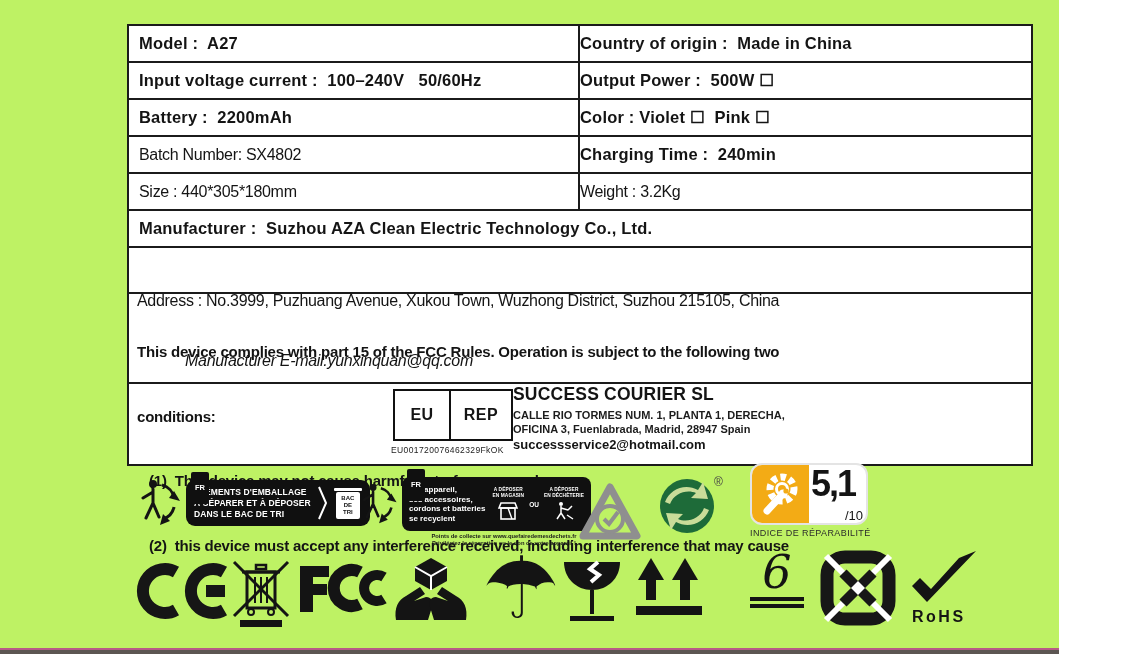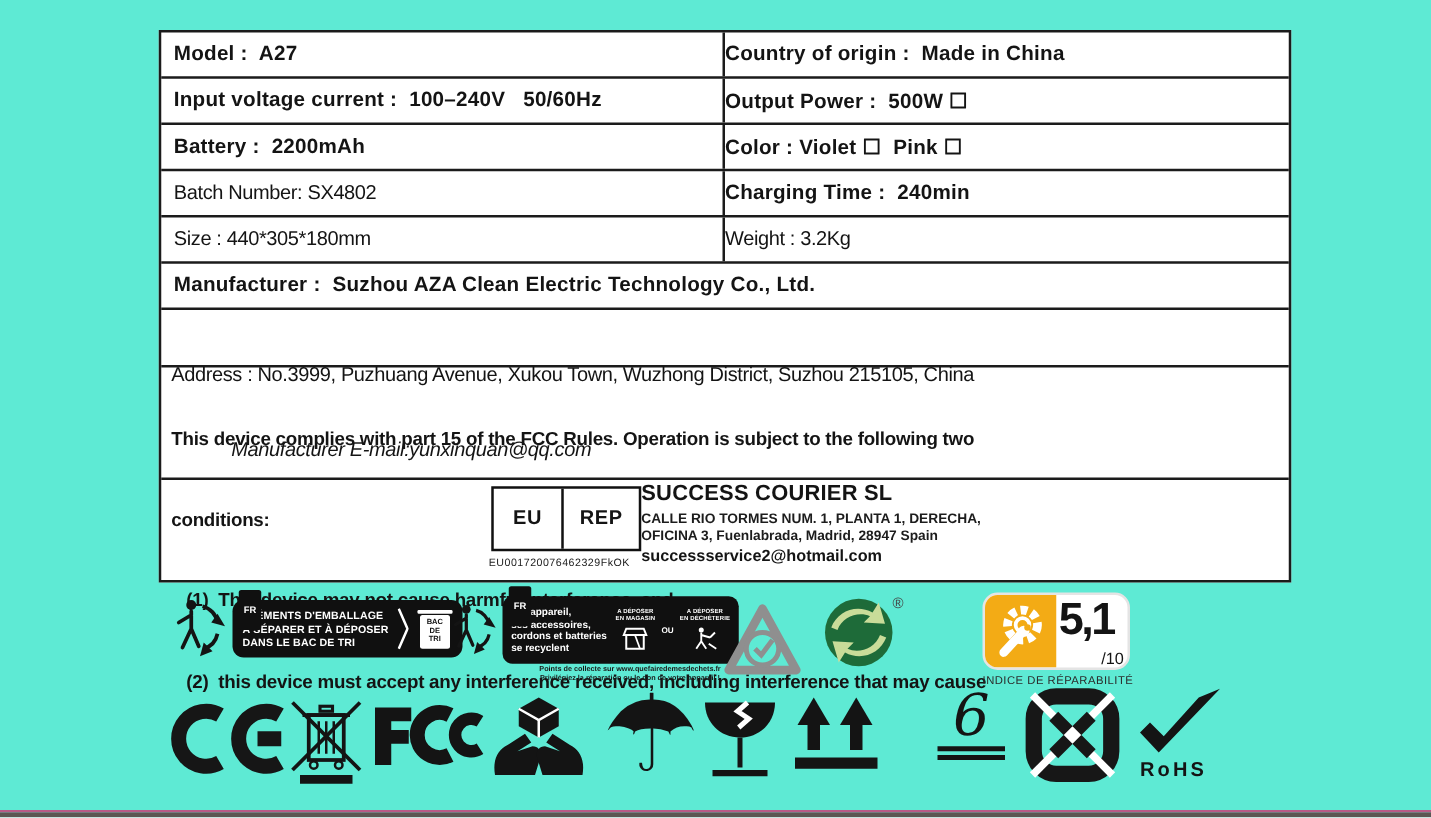--- a/index.html
+++ b/index.html
@@ -1,16 +1,16 @@
 <!DOCTYPE html>
 <html><head>
 <meta charset="utf-8">
 <style>
   html,body{margin:0;padding:0;background:#fff;}
-  .canvas{position:relative;width:1145px;height:654px;background:#5eead4;overflow:hidden;
+  .canvas{position:relative;width:1059px;height:654px;background:#bef264;overflow:hidden;
           font-family:"Liberation Sans",sans-serif;color:#141414;}
 
   
   .spec{position:absolute;left:127px;top:24px;width:902px;border:2px solid #1b1b1b;background:#fff;}
   .srow{display:flex;border-bottom:2px solid #1b1b1b;box-sizing:border-box;align-items:stretch;}
   .srow:last-child{border-bottom:none;}
   .h37{height:37px}.h46{height:46px}.h90{height:90px}.h80{height:80px}
   .cl{width:451px;border-right:2px solid #1b1b1b;display:flex;align-items:center;
       padding-left:10px;box-sizing:border-box;white-space:pre;}
   .cr{flex:1;display:flex;align-items:center;white-space:pre;}
@@ -60,21 +60,21 @@
   .t2opts{display:flex;align-items:center;gap:5px;}
   .opt{display:flex;flex-direction:column;align-items:center;gap:2px;}
   .opth{font-size:4.8px;font-weight:bold;text-align:center;white-space:pre-line;line-height:5.8px;letter-spacing:.1px;}
   .ou{font-size:6.5px;font-weight:bold;}
   .t2notes{margin-top:2px;margin-left:44px;width:200px;text-align:center;font-size:5.8px;line-height:7px;color:#1a1a1a;font-weight:bold;}
 
   .rcm{left:576px;top:479px;}
   .greendot{left:658px;top:477px;width:76px;position:absolute;}
   .reg{position:absolute;left:56px;top:-2px;font-size:12px;color:#444;}
 
-  .repair{left:750px;top:474px;width:132px;margin-left:36px;}
+  .repair{left:750px;top:463px;width:132px;}
   .repair-badge{display:flex;border:2px solid #e4e4e4;border-radius:12px;overflow:hidden;width:118px;height:62px;background:#fff;box-sizing:border-box;}
   .repair-icon{width:57px;background:#f3ab15;display:flex;align-items:center;justify-content:center;}
   .repair-score{flex:1;position:relative;}
   .score{position:absolute;left:2px;top:-2px;font-size:36px;font-weight:bold;letter-spacing:-2px;color:#141414;}
   .outof{position:absolute;right:3px;bottom:0;font-size:13px;color:#141414;}
   .repair-caption{margin-top:3px;font-size:9px;letter-spacing:.4px;color:#2b2b2b;white-space:nowrap;}
 
   
   .ce{left:134px;top:560px;}
   .weee{left:230px;top:554px;}

